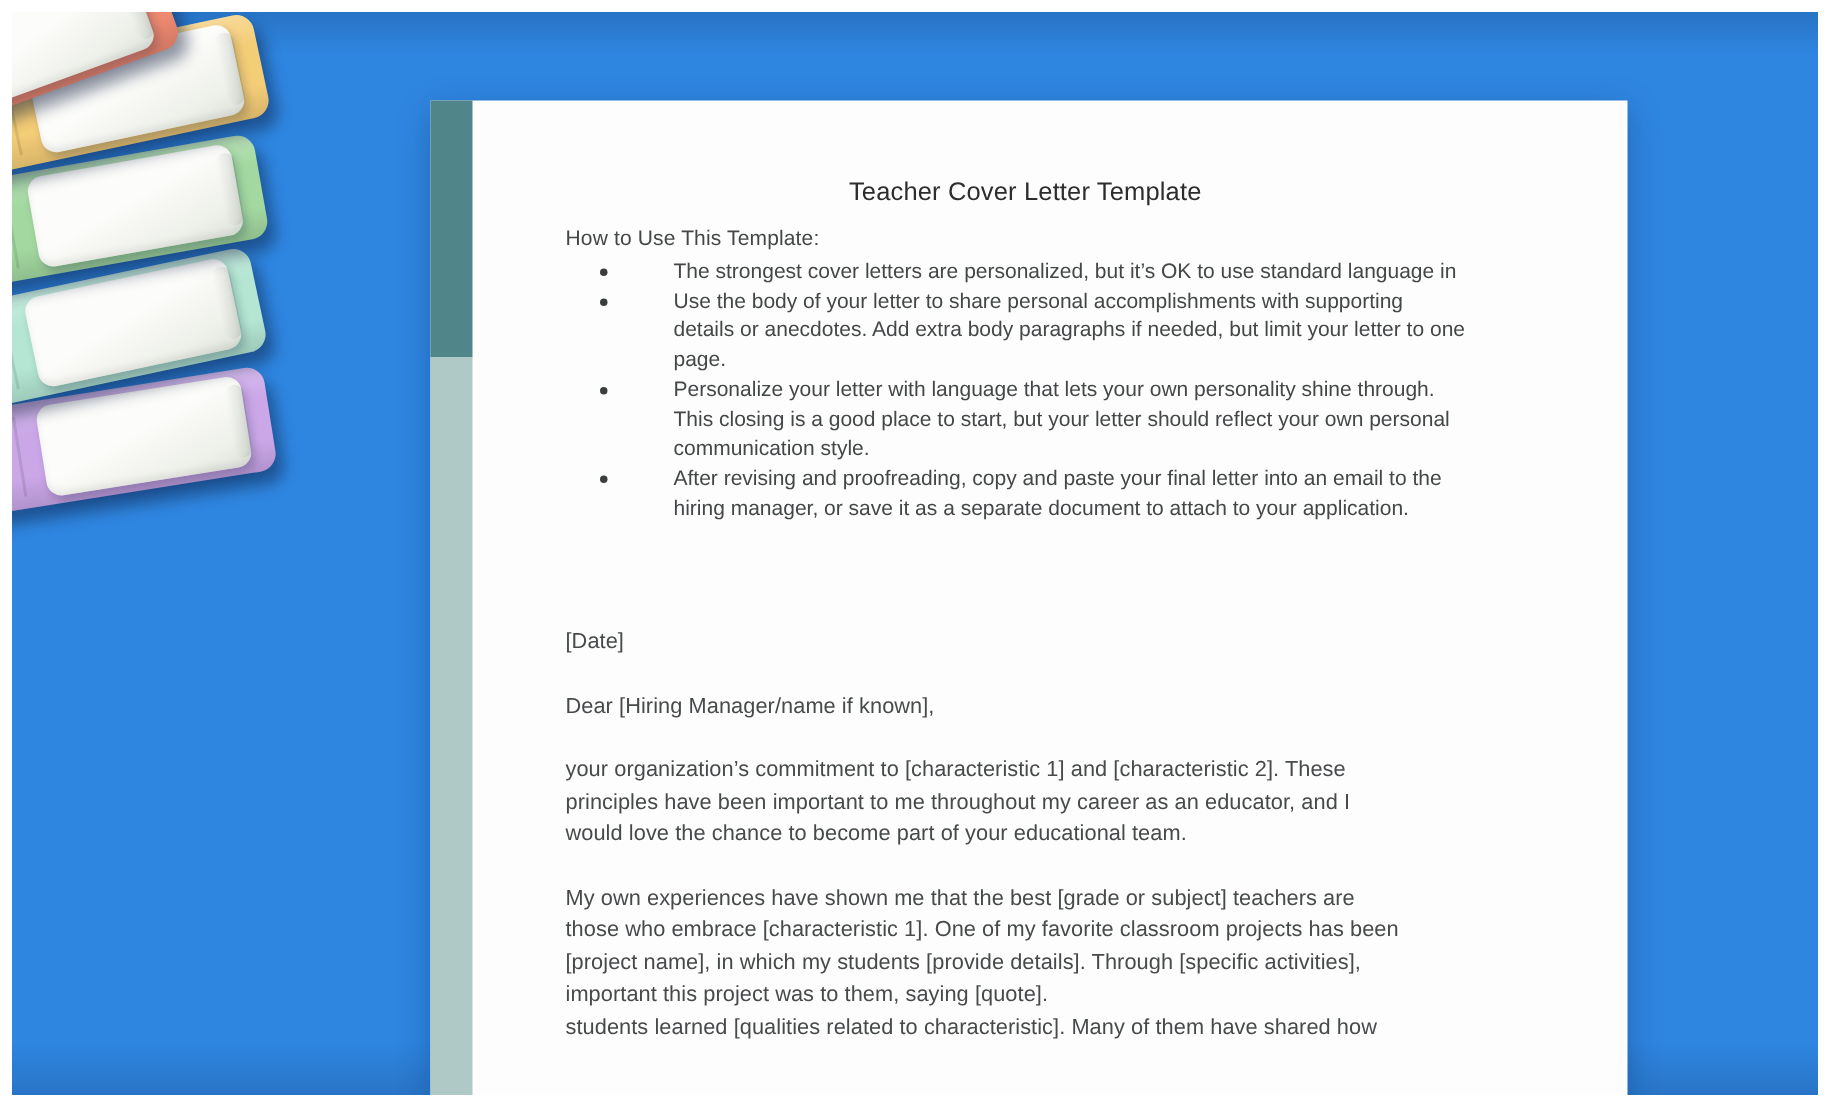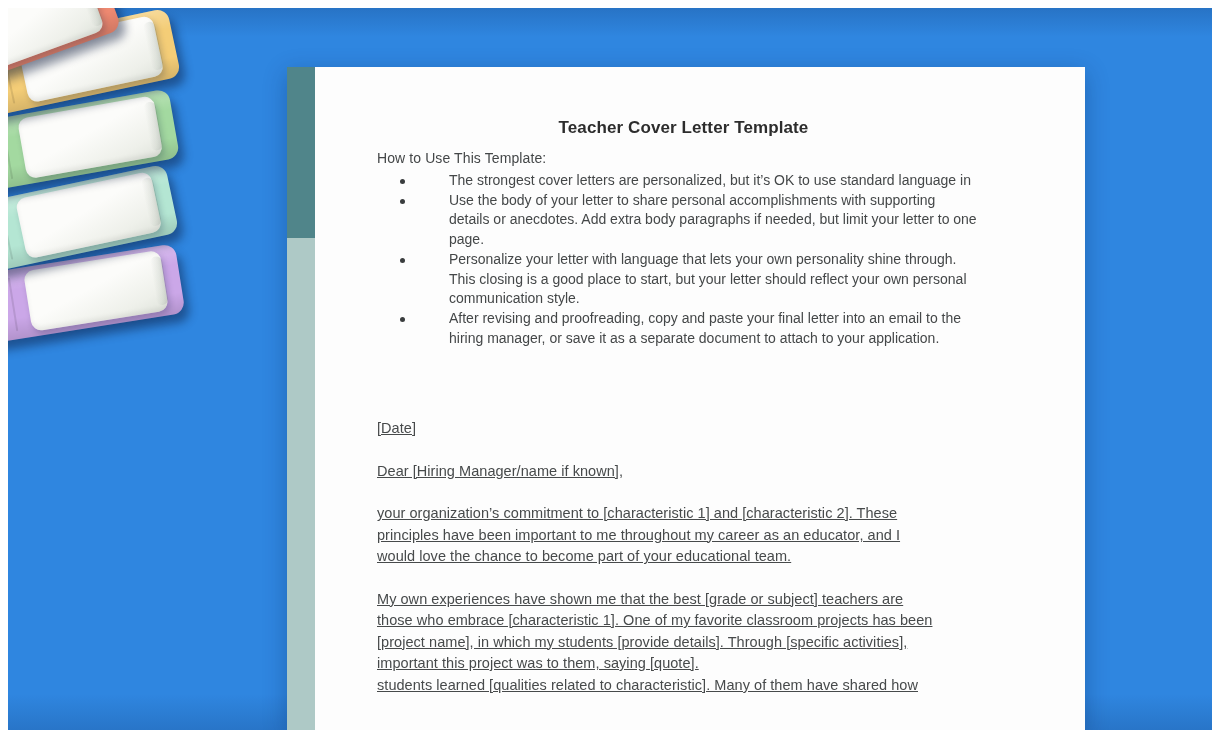--- a/index.html
+++ b/index.html
@@ -57,38 +57,38 @@
     position:absolute; left:279px; top:59px; width:798px; height:663px;
     background:#fdfdfd; z-index:20;
     box-shadow:0 6px 22px rgba(8,30,80,.30);
   }
   .accent-stripe { position:absolute; left:0; top:0; width:28px; height:100%; }
   .accent-top    { position:absolute; left:0; top:0; width:100%; height:171px; }
   .accent-bottom { position:absolute; left:0; top:171px; width:100%; height:calc(100% - 171px); }
 
   .page-title {
     position:absolute; left:90px; top:51px; width:613px;
-    text-align:center; font-size:17px; font-weight:bold; color:#2d2d2d;
+    text-align:center; font-size:17px; font-weight:normal; color:#2d2d2d;
     letter-spacing:.1px;
   }
   .howto-heading {
     position:absolute; left:90px; top:83px;
     font-size:14px; color:#444748; letter-spacing:.1px;
   }
   .bullet-list { position:absolute; left:113px; top:104px; width:575px; }
   .bullet-item { display:flex;gap:24px; }
   .bullet-dot {
     width:5px; height:5px; border-radius:50%; background:#3a3d3e;
     margin:8px 20px 0 0; flex:0 0 auto;
   }
   .bullet-lines .line { font-size:14px; line-height:19.7px; color:#444748; white-space:nowrap; }
 
   .letter { position:absolute; left:90px; top:351px; width:620px; color:#474a4b; }
   .letter .block { margin-bottom:21px; }
-  .letter .line { font-size:14.5px; line-height:21.5px; white-space:nowrap; letter-spacing:.05px;text-decoration:underline; }
+  .letter .line { font-size:14.5px; line-height:21.5px; white-space:nowrap; letter-spacing:.05px; }
 </style>
 </head>
 <body>
 
 <div class="scene" style="background: rgb(47, 134, 224);">
 
   <div class="marker marker-coral">
     <div class="marker-body" style="background: rgb(238, 137, 113);"></div>
 
     <div class="marker-cap"></div>

